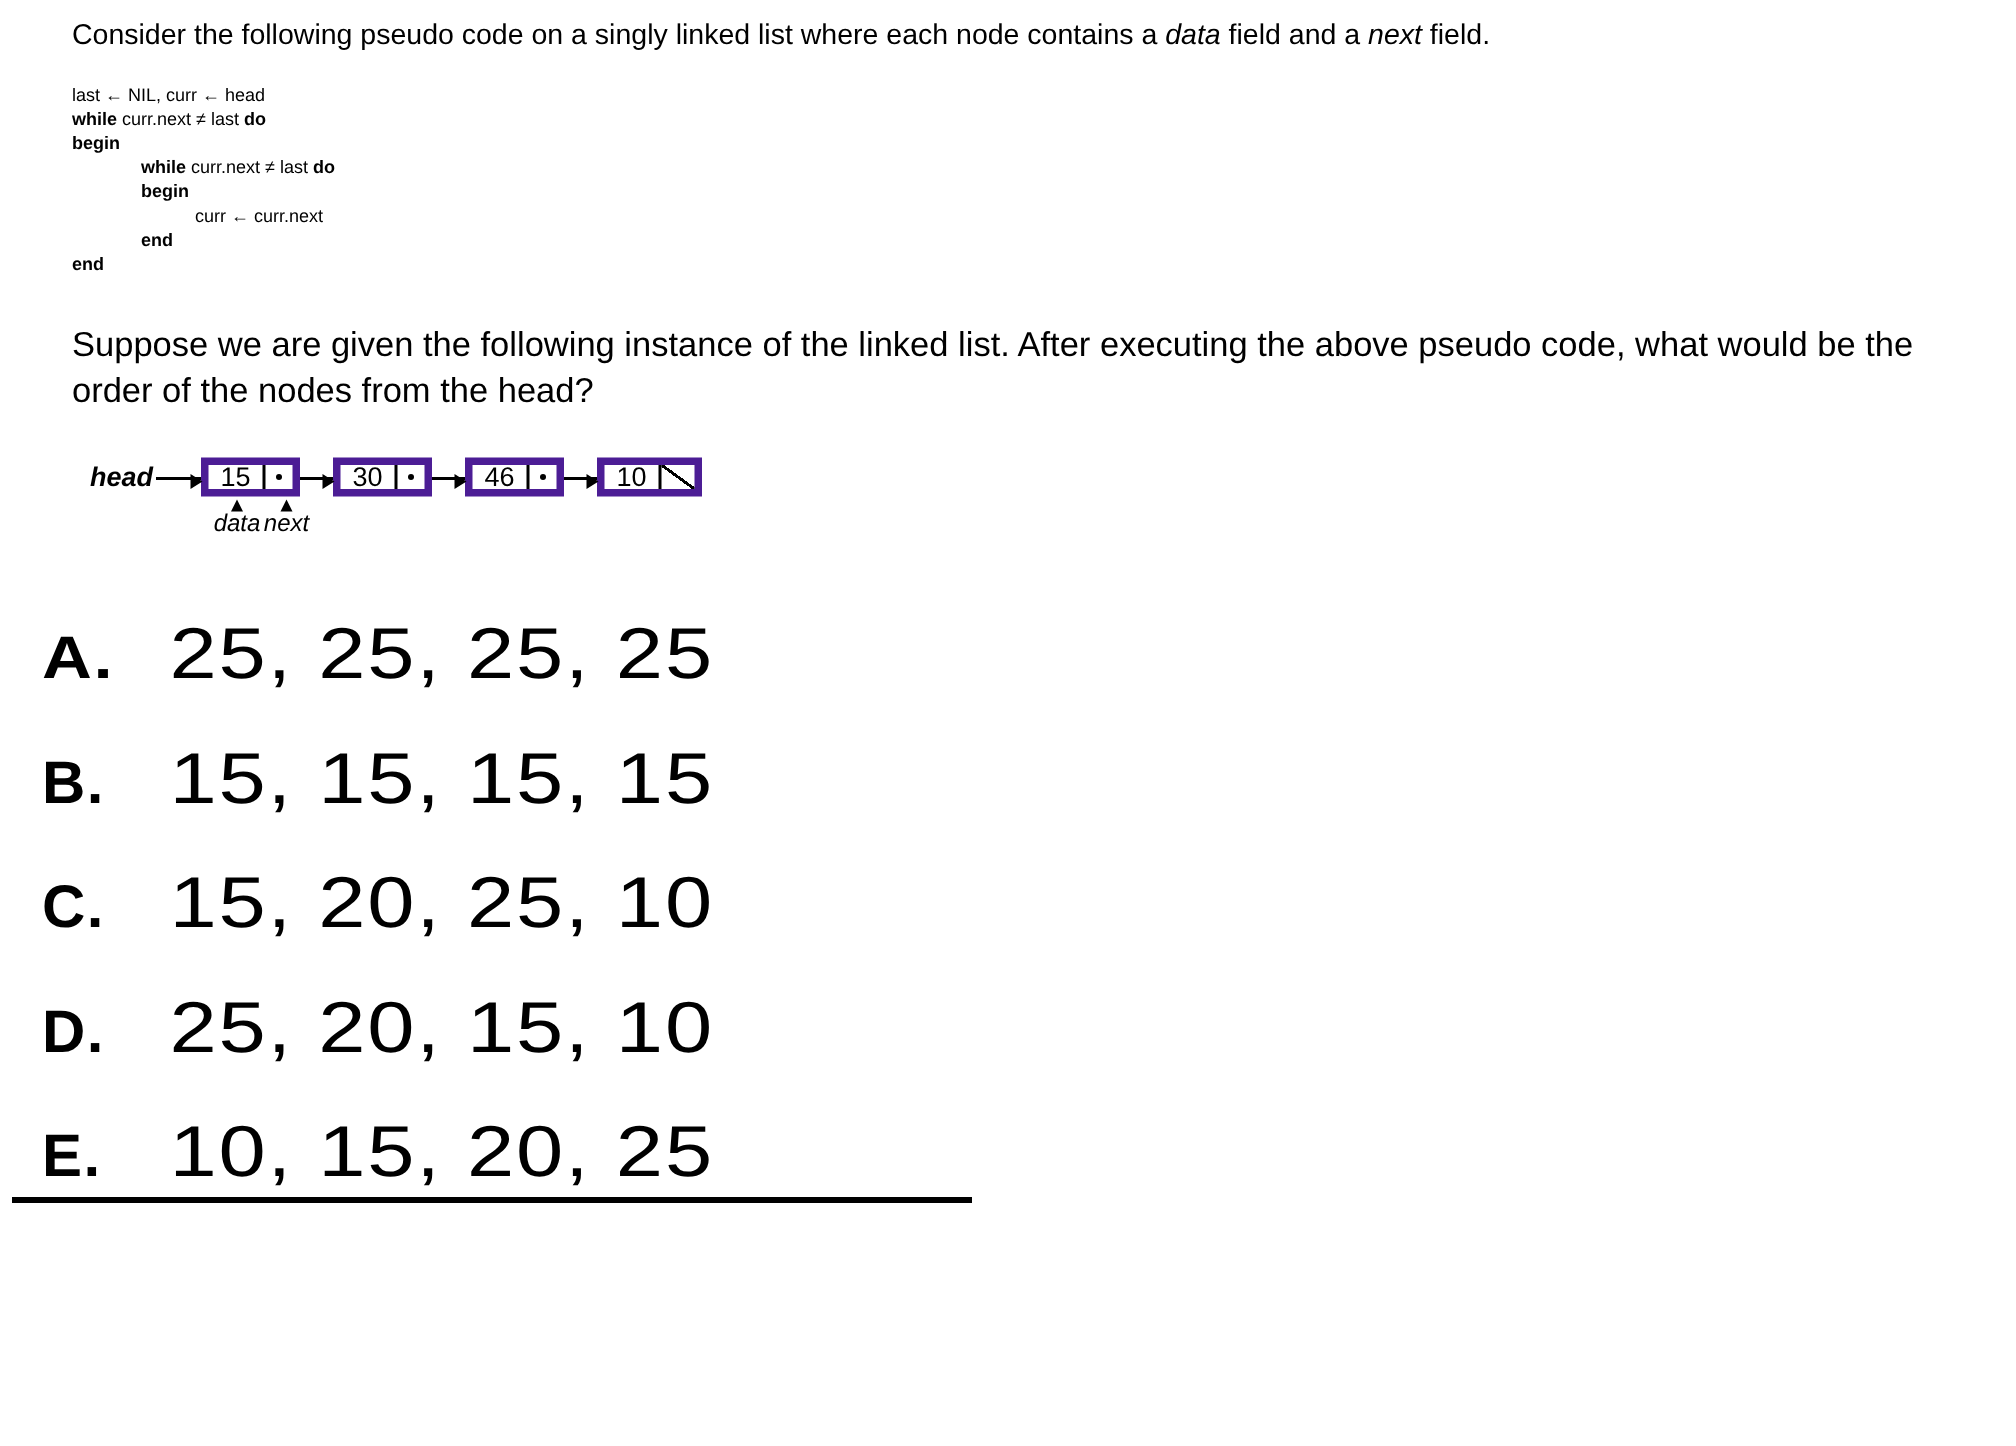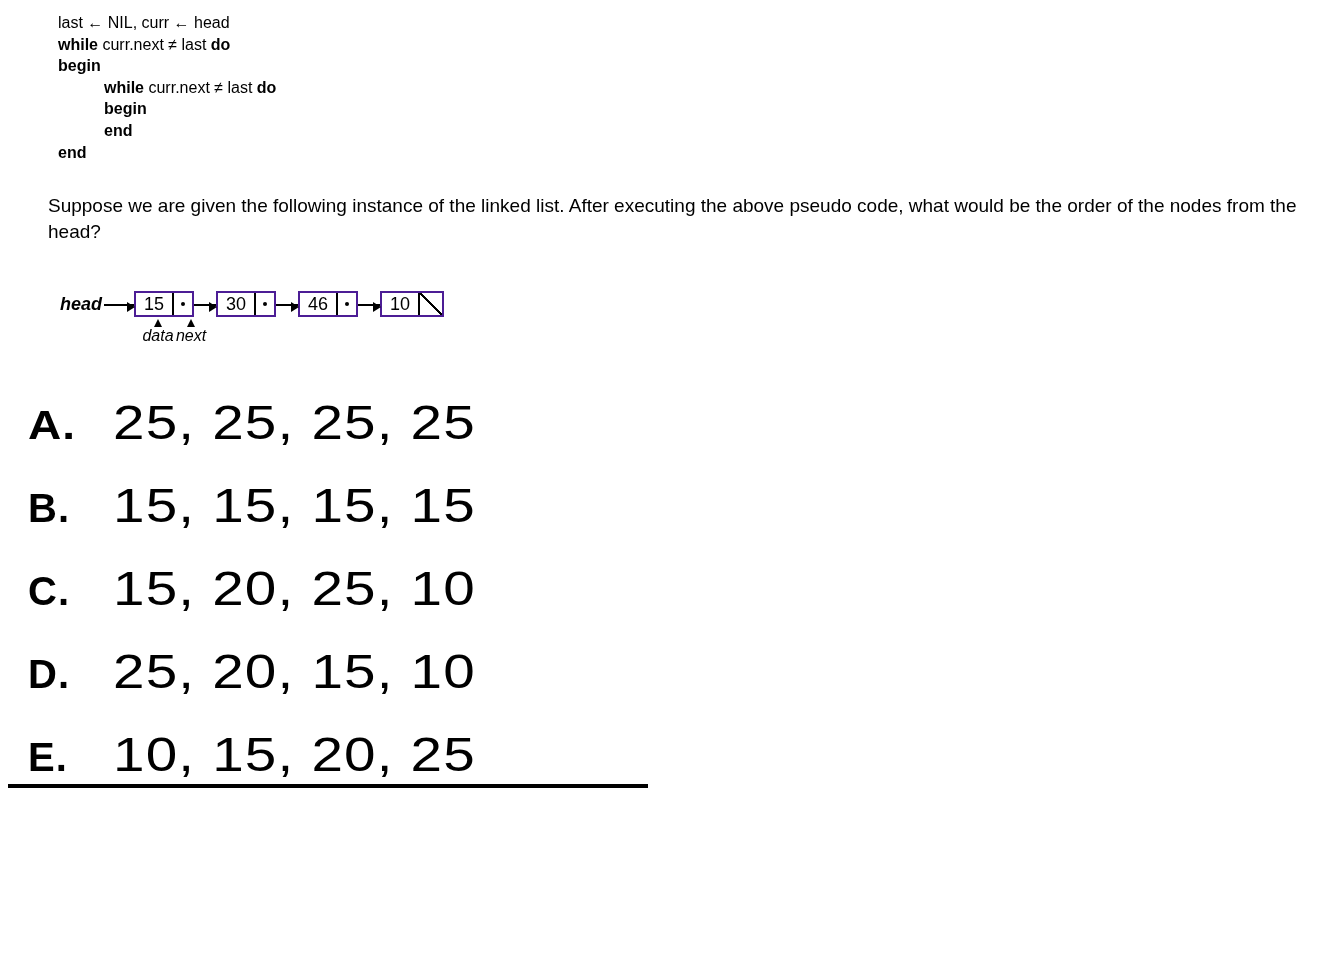--- a/index.html
+++ b/index.html
@@ -15,34 +15,33 @@
     width: 1280px;
   }
   .intro {
     font-size: 19px;
     line-height: 1.3;
     margin-bottom: 18px;
   }
   .intro em { font-style: italic; }
 
   .pseudo {
-    font-size: 16px;
+    font-size: 12px;
     line-height: 1.35;
-    margin-left: 10px;
     margin-bottom: 30px;
   }
   .pseudo .kw { font-weight: 600; text-align: center; }
   .i1 { padding-left: 46px; }
   .i2 { padding-left: 82px; }
   .i3 { padding-left: 118px; }
 
   .question {
-    font-size: 19px;
+    font-size: 23px;
     line-height: 1.35;
-    margin-bottom: 47px;
+    margin-bottom: 29px;
     max-width: 1280px;
   }
 
   
   .ll-wrap {
     margin-left: 12px;
     margin-bottom: 50px;
   }
   .ll-row {
     display: flex;
@@ -65,21 +64,21 @@
     content: "";
     position: absolute;
     right: -1px;
     top: -4px;
     border-left: 8px solid #000;
     border-top: 5px solid transparent;
     border-bottom: 5px solid transparent;
   }
   .node {
     display: flex;
-    border: 2px solid #4c1d95;
+    border: 5px solid #4c1d95;
     height: 26px;
     box-sizing: border-box;
   }
   .node .data {
     width: 36px;
     display: flex;
     align-items: center;
     justify-content: center;
     font-size: 18px;
     border-right: 2px solid #000;
@@ -160,31 +159,35 @@
     width: 640px;
     margin-top: -2px;
     margin-left: -20px;
   }
 </style>
 </head>
 <body>
 
 <div class="page">
 
+  <div class="intro">
+    <span>Consider the following pseudo code on a singly linked list where each node contains a </span><em>data</em><span> field and a </span><em>next</em><span> field.</span>
+  </div>
 
   <div class="pseudo">
     <div>last ← NIL, curr ← head</div>
     <div>
       <span class="kw">while</span><span> curr.next ≠ last </span><span class="kw">do</span>
     </div>
     <div><span class="kw">begin</span></div>
     <div class="i1">
       <span class="kw">while</span><span> curr.next ≠ last </span><span class="kw">do</span>
     </div>
     <div class="i1"><span class="kw">begin</span></div>
+    <div class="i2">curr ← curr.next</div>
     <div class="i1"><span class="kw">end</span></div>
     <div><span class="kw">end</span></div>
   </div>
 
   <div class="question">Suppose we are given the following instance of the linked list. After executing the above pseudo code, what would be the order of the nodes from the head?</div>
 
   <div class="ll-wrap">
     <div class="ll-row">
       <span class="head-label">head</span>
       <span class="wire"></span>

